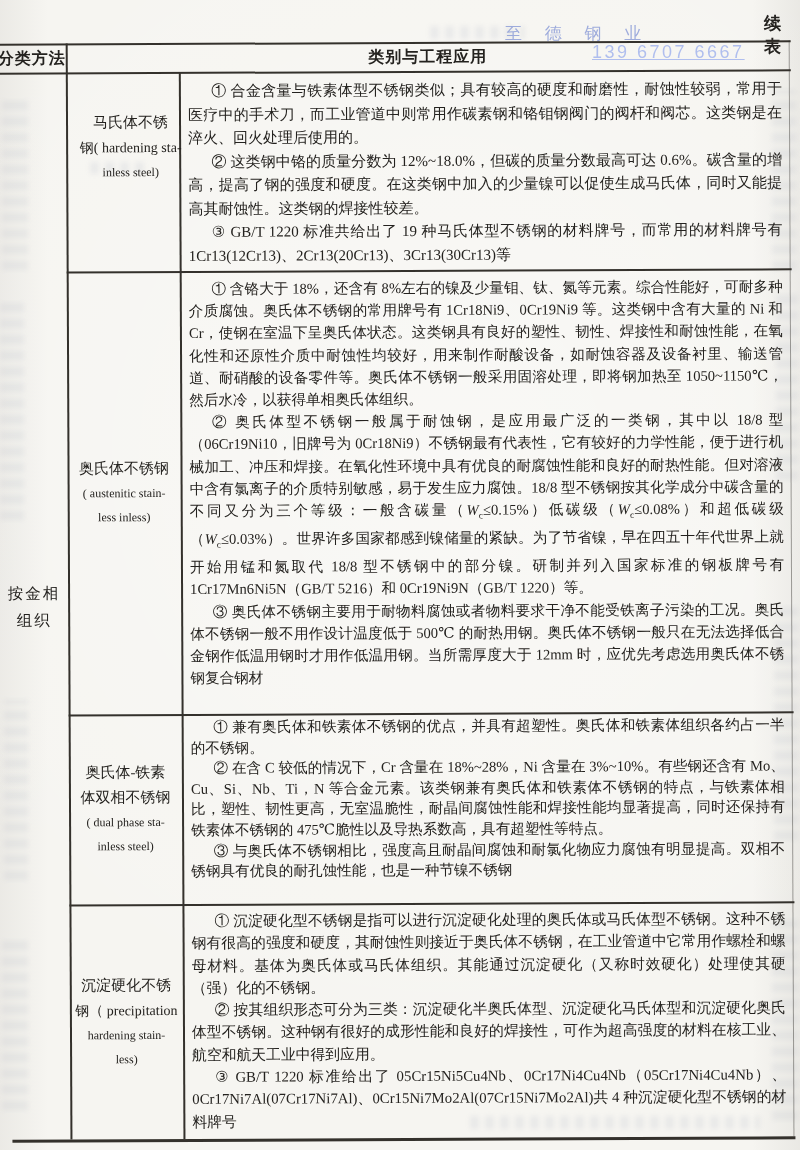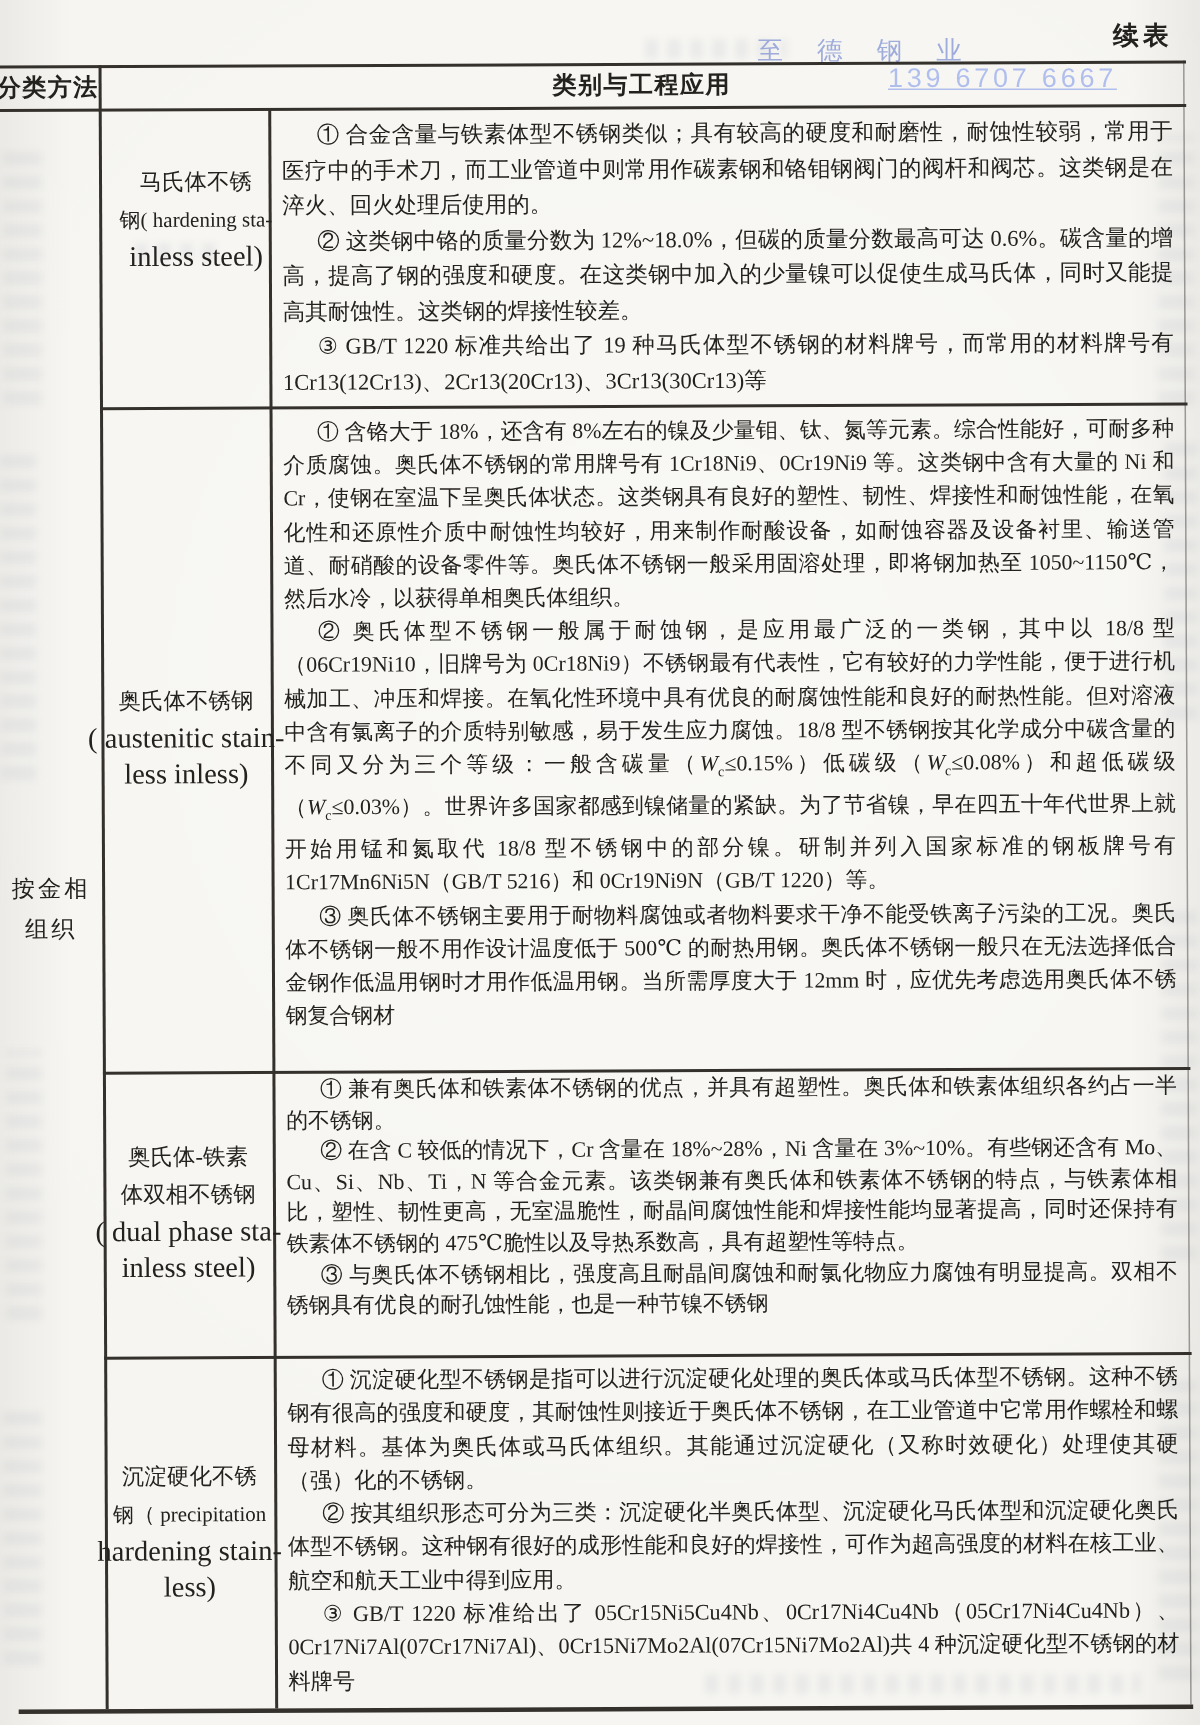--- a/index.html
+++ b/index.html
@@ -19,35 +19,35 @@
   
   .sheet{position:absolute;inset:0;transform:rotate(-0.25deg);transform-origin:50% 50%;}
   .hl,.vl{position:absolute;background:var(--line);}
   .cell{position:absolute;box-sizing:border-box;}
   .center{display:flex;align-items:center;justify-content:center;}
   .vcenter{display:flex;flex-direction:column;align-items:center;justify-content:center;text-align:center;}
   .hdr{font-size:16px;font-weight:600;letter-spacing:1px;}
   .grp{font-size:15.5px;line-height:27px;letter-spacing:2px;}
   .lbl{font-size:15px;line-height:25px;}
   .lbl .lbl-line{white-space:nowrap;}
-  .lbl .en{font-size:19px;letter-spacing:0;line-height:24px;text-align:right;}
+  .lbl .en{font-size:12px;letter-spacing:0;line-height:24px;text-align:right;}
   .lbl .mix{font-size:14px;line-height:25px;}
   .content{padding:8px 8px 0 8px;text-align:justify;overflow:hidden;}
   .content p{margin:0;text-indent:1.55em;}
   .r1 .content p{font-size:15px;line-height:23.5px;}
   .r2 .content{padding-top:7px;}
   .r2 .content p{font-size:14.6px;line-height:22.2px;}
   .r3 .content{padding-top:3px;}
   .r3 .content p{font-size:14.6px;line-height:20.6px;}
   .r4 .content{padding-top:6px;}
   .r4 .content p{font-size:14.8px;line-height:22.3px;}
   .content sub{font-size:9.5px;}
   .content i{font-family:"Liberation Serif",serif;}
   
-  .corner{position:absolute;top:12px;left:742px;font-size:17px;letter-spacing:3px;font-weight:600;}
+  .corner{position:absolute;top:12px;left:764px;font-size:17px;letter-spacing:3px;font-weight:600;}
   .wm{position:absolute;pointer-events:none;font-family:"Liberation Sans","DejaVu Sans",sans-serif;}
   .wm-co{top:22px;left:505px;font-size:17px;letter-spacing:9px;color:var(--wm-co);opacity:.72;filter:blur(.4px);}
   .wm-ph{top:42px;left:592px;font-size:18px;letter-spacing:2.5px;color:var(--wm-ph);opacity:.9;filter:blur(.3px);text-decoration:underline;}
   
   .smudge{position:absolute;pointer-events:none;filter:blur(2.6px);opacity:.5;
     background:repeating-linear-gradient(90deg, rgba(120,130,158,.20) 0 9px, rgba(0,0,0,0) 9px 15px);}
   .smudge.v{background:repeating-linear-gradient(0deg, rgba(120,130,158,.17) 0 9px, rgba(0,0,0,0) 9px 16px);}
 </style>
 </head>
 <body>

